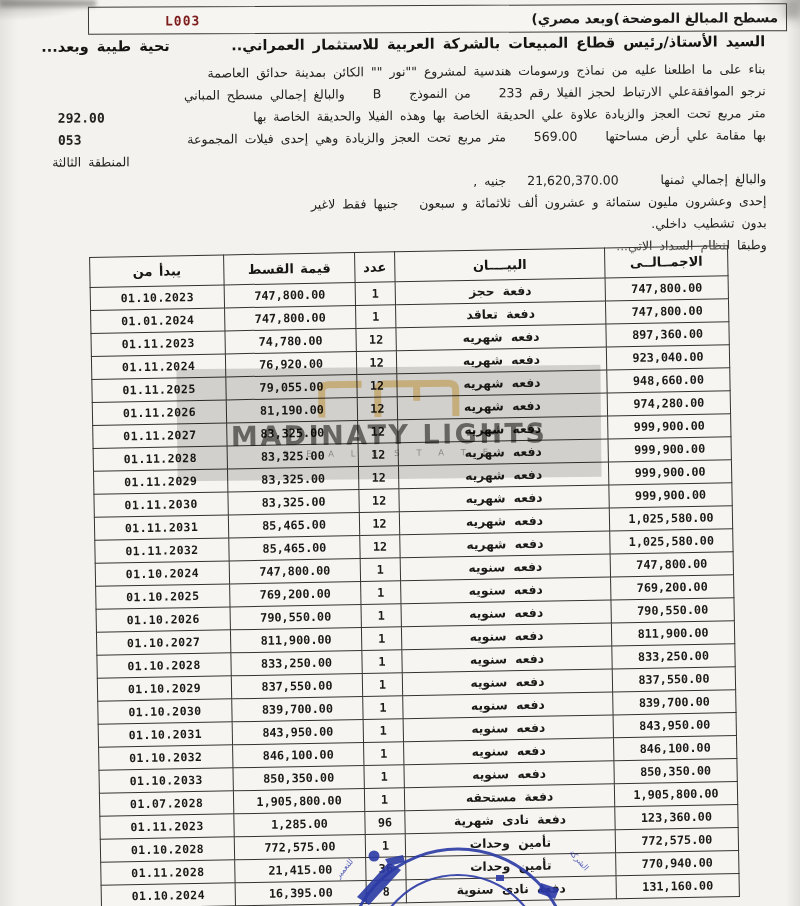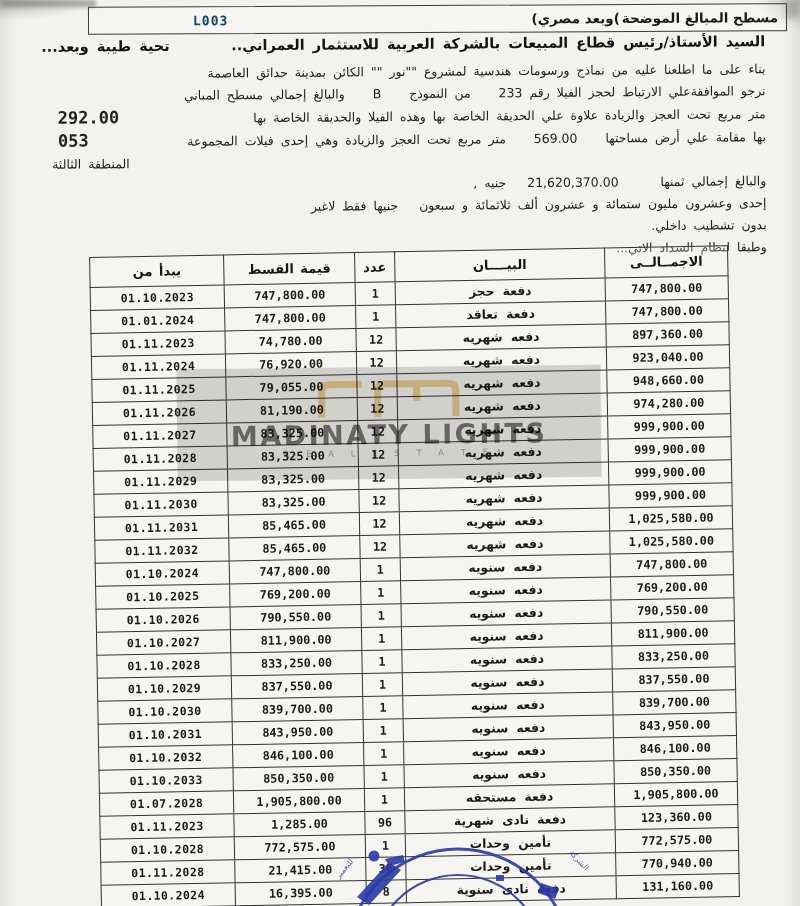--- a/index.html
+++ b/index.html
@@ -17,31 +17,31 @@
   .smudge-tl{position:absolute;left:0;top:0;width:96px;height:7px;background:#6f6d69;opacity:.55;filter:blur(2px);}
   .smudge-tr{position:absolute;right:0;top:0;width:16px;height:18px;background:#8d8b86;opacity:.5;filter:blur(3px);}
 
   
   .topbox{
     position:absolute;left:88px;top:5px;width:697px;height:26px;
     border:1.5px solid #3a3936;background:rgba(255,255,255,.25);
     display:flex;align-items:center;direction:ltr;
     transform:rotate(-0.3deg);
   }
-  .topbox .code{font-family:"DejaVu Sans Mono",monospace;font-weight:bold;font-size:13px;margin-left:104px;letter-spacing:1px;color:#0c4a6e;}
+  .topbox .code{font-family:"DejaVu Sans Mono",monospace;font-weight:bold;font-size:13px;margin-left:76px;letter-spacing:1px;color:#7f1d1d;}
   .topbox .cur{margin-left:auto;margin-right:8px;display:flex;direction:ltr;align-items:baseline;gap:2px;font-weight:bold;font-size:13.5px;color:#1b1a18;}
   .topbox .cur .paren{direction:ltr;unicode-bidi:embed;}
 
   
   .letter{position:absolute;left:42px;top:34px;width:724px;transform:rotate(-0.45deg);}
   .lline{position:relative;direction:rtl;text-align:right;font-size:12.5px;line-height:21px;
          white-space:pre-wrap;word-spacing:3px;color:#23221f;margin-bottom:1px;}
   .l1{display:flex;justify-content:space-between;font-weight:bold;font-size:14.5px;margin-bottom:6px;color:#151412;}
   .numline{display:flex;direction:ltr;align-items:baseline;}
-  .numline .n{font-family:"DejaVu Sans Mono",monospace;font-size:17px;font-weight:bold;margin-left:16px;text-align:right;}
+  .numline .n{font-family:"DejaVu Sans Mono",monospace;font-size:13px;font-weight:bold;margin-left:16px;text-align:right;}
   .numline .t{flex:1;direction:rtl;text-align:right;white-space:pre-wrap;word-spacing:3px;}
   .l6{direction:rtl;text-align:left;padding-left:10px;}
 
   
   .tablewrap{position:absolute;left:95px;top:251px;transform:rotate(-1.05deg);z-index:1;}
   table{border-collapse:collapse;table-layout:fixed;width:638px;background:rgba(255,255,255,.25);}
   th,td{border:1px solid #35332f;overflow:hidden;}
   th{height:27px;font-size:13px;font-weight:bold;text-align:center;word-spacing:2px;color:#171614;}
   td{height:22px;padding:0 4px;text-align:center;font-weight:bold;color:#1b1a18;}
   td.c0{font-family:"DejaVu Sans Mono",monospace;font-size:11.5px;letter-spacing:.4px;}

